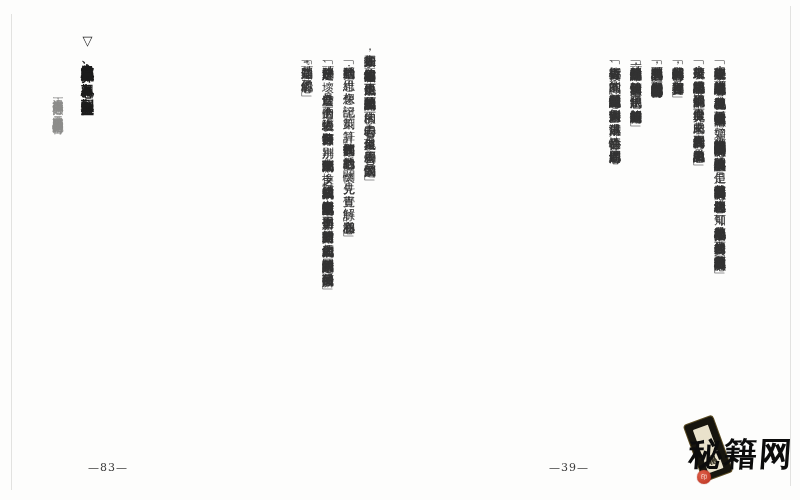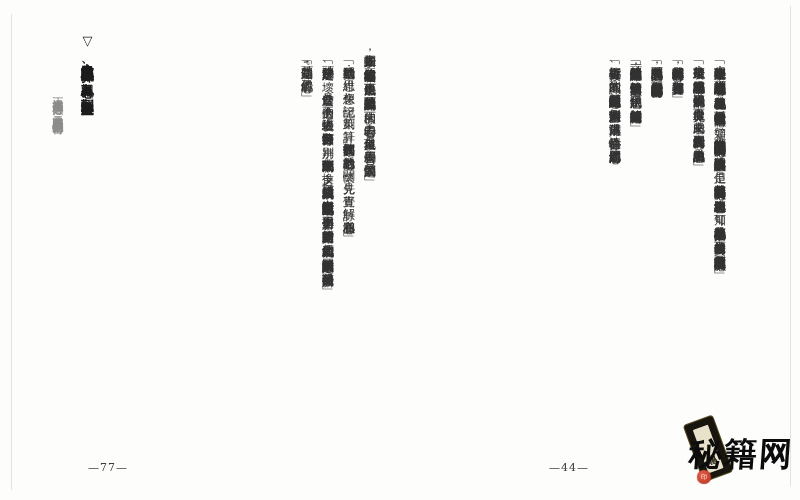--- a/index.html
+++ b/index.html
@@ -95,38 +95,38 @@
 
   <section>
     <div class="vtext main-text right-page-text">
       <p>「心理學家萊歇夫婦發現：當頭腦經由神經系統將命令送達心臟時，心臟並非機械化地服從，反而根據自己的本能邏輯在做適當反應。譬如：當頭腦送出適當的訊號來指揮身體對外來的刺激做出劇烈的反應時，心跳的速度照理說應該會加快。但是，若身體的其它器官都呈現加速的反應時，心臟往往會漸趨緩和。可知，心臟並非呆板地接受腦部的指令，而是根據任務的本質，及它所須要的心理過程做認可的反應。」</p>
       <p>「萊歇夫婦又發現：當心臟將訊息送回腦部時，腦部不但能夠了解，而且完全服從。由此看來，真正能夠影響個人行為的，是由心臟發出的訊息。」</p>
       <p>「當我們仔細傾聽內心的聲音時，智慧和直覺都會提昇。」</p>
       <p>「先拋開心臟和頭腦之間的差異，而仔細觀察當我們以心能智力來認知周遭的世界時會有何不同。</p>
       <p>「頭腦執行的是一種線性的邏輯思維，雖規範情況的相應之道，也限制了想法，無法解析複雜問題或糾葛情緒。」</p>
       <p>「心能智力提供直接、本能的知識，幫助我們的意識跨越線性的邏輯思考。例如一對戀人散步遇大雨，淋成落湯雞，心情亦甚愉快。因他們是用心在溝通。</p>
     </div>
-    <div class="page-number right-num">—44—</div>
+    <div class="page-number right-num">—39—</div>
   </section>
 
   <section>
     <div class="vtext main-text left-page-text">
       <p class="no-indent">如倆人正在吵架，惡劣的心情根本無法靈犀相通，小雨也更煞風景。此時的雨是被頭腦所認知的。一樣的雨，由『心』去看它，是自然現象；用『腦』去看它，是惱人的問題。」</p>
       <p>「腦的活動包括：思維、想像、記憶、策劃、計算、控制和偶爾的直覺。心的活動包括：關懷、先見、直覺、諒解、安心和感激。」</p>
       <p>「頭腦決定什麼是好、壞，什麼是合適、不合適的。依過去經驗，將各類情況進行分類、辨別，由此判斷現況及預測未來。換言之，頭腦組合成連貫的模式，在生活中卽能以預設的立場做效率化的處理，不必重新學習一切，節省應對的時間與精力。但此一創造模式的能力，同時讓我們陷入固定的思考中，阻礙接受新的可能。」</p>
       <p>「頭腦是『知道』，但心能『了解』。」</p>
     </div>
 
     <div class="vtext annotation">
       <span class="marker">▽</span><span>注意力集中心臟與眼觀鼻、鼻觀心，觀到「鼻室生白」。</span>
     </div>
 
     <div class="vtext comment">這本書還提供一個腦連心的方法，天天試著將奔馳的思緒及雜亂的情緒暫時</div>
 
-    <div class="page-number left-num">—77—</div>
+    <div class="page-number left-num">—83—</div>
   </section>
 
   <div class="stamp">
     <div class="stamp-inner">秘籍网</div>
   </div>
   <div class="seal">印</div>
   <div class="watermark-text">秘籍网</div>
 
 </div>
 

